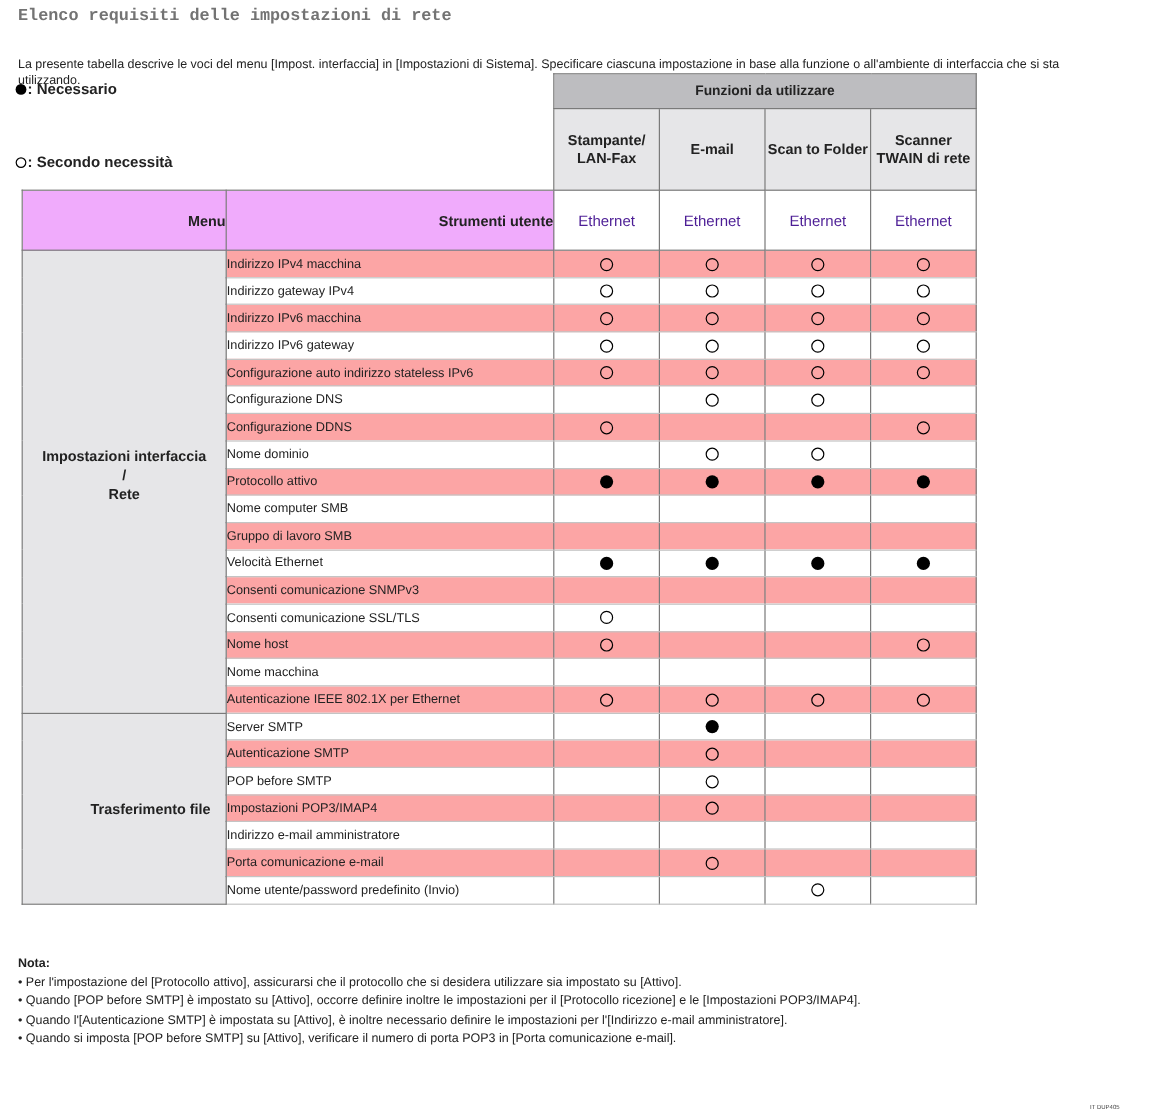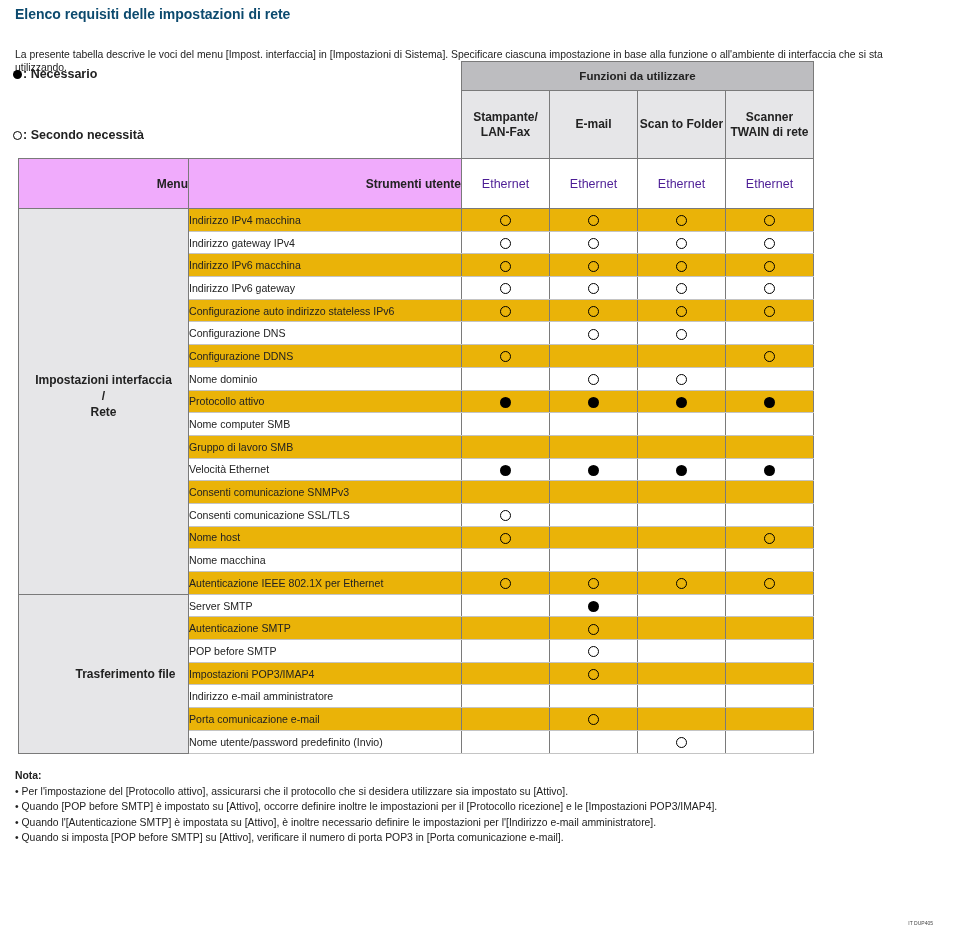--- a/index.html
+++ b/index.html
@@ -1,39 +1,39 @@
 <!DOCTYPE html>
 <html><head>
 <meta charset="utf-8">
 <style>
   html, body { margin: 0; padding: 0; background: #ffffff; }
   body { width: 963px; height: 927px; position: relative; font-family: "Liberation Sans", sans-serif; color: #222; overflow: hidden; }
-  .title { position: absolute; left: 15px; top: 6px; font-size: 14px; font-weight: bold; color: #0c4a6e; }
+  .title { position: absolute; left: 15px; top: 6px; font-size: 14px; font-weight: bold; color: #737373; font-family: Liberation Mono, monospace; }
   .desc { position: absolute; left: 15px; top: 48px; width: 900px; font-size: 10.4px; line-height: 13px; color: #222; }
   .legend { position: absolute; left: 13px; font-size: 12.5px; color: #222; display: flex; align-items: center; font-weight: bold; }
   .legend .sym { display: inline-block; width: 9px; height: 9px; border-radius: 50%; box-sizing: border-box; margin-right: 1px; }
   .sym-filled { background: #000; }
   .sym-open { border: 1.6px solid #000; background: #fff; }
   table.req { position: absolute; left: 18px; top: 61px; border-collapse: collapse; table-layout: fixed; font-size: 10.6px; }
   table.req td, table.req th { border: 1px solid #7a7a7a; padding: 0; box-sizing: border-box; }
   th.h-funzioni { background: #bdbdc0; font-weight: bold; font-size: 11.5px; height: 29px; text-align: center; color: #222; }
   th.h-func { background: #e6e6e8; font-weight: bold; font-size: 12px; height: 68px; text-align: center; line-height: 15px; color: #222; }
   th.h-menu { background: #f0abfc; font-weight: bold; font-size: 12px; height: 50px; text-align: right; color: #222; }
   td.eth { background: #fff; font-size: 12.5px; text-align: center; height: 50px; color: #4c1d95; }
   td.menu-cell { background: #e6e6e8; font-weight: bold; font-size: 12px; text-align: center; vertical-align: middle; line-height: 16px; color: #222; margin-top: 16px; }
   td.tool { height: 22.7px; padding-left: 8px; font-size: 10.6px; color: #222; white-space: nowrap; }
   td.mark { text-align: center; vertical-align: middle; }
-  tr.odd td.tool, tr.odd td.mark { background: #eab308; margin-top: 44px; }
+  tr.odd td.tool, tr.odd td.mark { background: #fca5a5; margin-top: 44px; }
   tr.even td.tool, tr.even td.mark { background: #ffffff; }
   table.req td.tool, table.req td.mark { border-top: 1px solid #c4c4c4; border-bottom: 1px solid #c4c4c4; }
   .dot { display: inline-block; width: 11px; height: 11px; border-radius: 50%; box-sizing: border-box; vertical-align: middle; }
   .dot.req { background: #000; }
   .dot.opt { border: 1.5px solid #000; background: transparent; }
   .notes { position: absolute; left: 15px; top: 768px; font-size: 10.4px; line-height: 15.5px; color: #222; }
-  .notes .nota-title { font-weight: bold; }
+  .notes .nota-title { font-weight: bold; margin-top: 28px; }
   .code { position: absolute; right: 30px; top: 920px; font-size: 5px; color: #444; }
 </style>
 </head>
 <body>
 
 <div class="title">Elenco requisiti delle impostazioni di rete</div>
 <div class="desc">La presente tabella descrive le voci del menu [Impost. interfaccia] in [Impostazioni di Sistema]. Specificare ciascuna impostazione in base alla funzione o all'ambiente di interfaccia che si sta utilizzando.</div>
 
 <div class="legend" style="top:67px;">
   <span class="sym sym-filled"></span>

